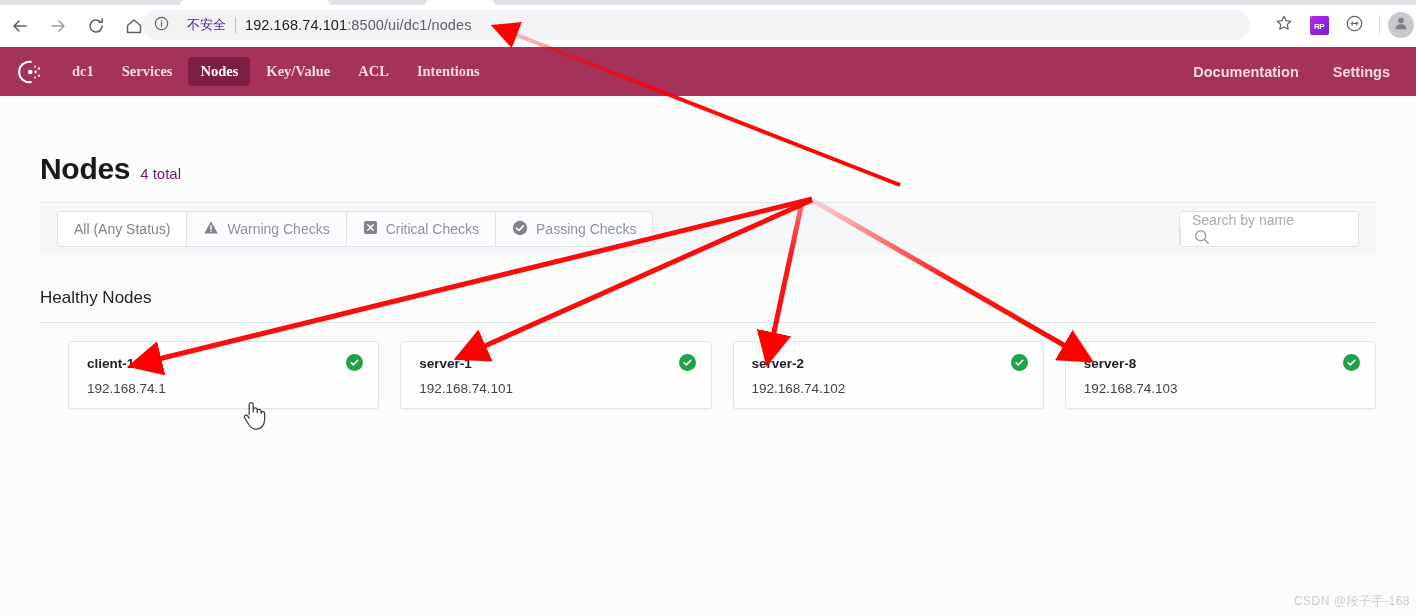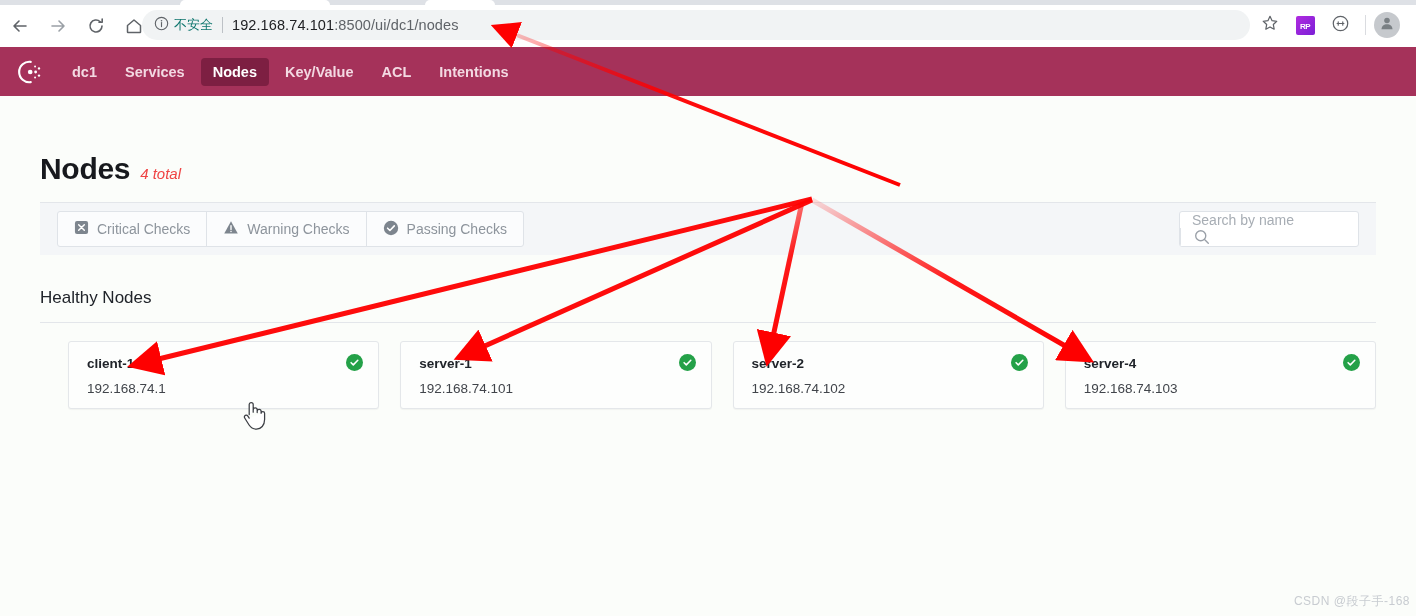--- a/index.html
+++ b/index.html
@@ -38,32 +38,32 @@
     border-radius: 50%; color: #5f6368;
   }
   .nav-btn svg { display: block; }
   .omnibox {
     position: absolute; left: 142px; top: 10px;
     width: 1108px; height: 30px;
     background: #f1f3f4; border-radius: 16px;
     display: flex; align-items: center; padding: 0 10px 0 12px;
   }
   .security-chip {
-    display: flex; align-items: center; gap: 5px;
-    color: #0f766e; font-size: 13px; white-space: nowrap;
+    display: flex; align-items: center; gap: 18px;
+    color: #4c1d95; font-size: 13px; white-space: nowrap;
   }
   .security-chip .info-i { display: block; }
   .omni-sep {
     width: 1px; height: 16px; background: #bdc1c6; margin: 0 9px 0 9px;
   }
   .url-text { font-size: 14.5px; color: #202124; letter-spacing: 0.1px; white-space: nowrap; }
   .url-text .url-rest { color: #5f6368; }
   .omni-right {
     position: absolute; right: 0; top: 10px; height: 30px;
-    display: flex; align-items: center; gap: 0px; padding-right: 16px;
+    display: flex; align-items: center; gap: 0px; padding-right: 2px;
   }
   .omni-icon {
     width: 30px; height: 30px; margin-left: 5px;
     display: flex; align-items: center; justify-content: center;
     color: #5f6368;
   }
   .ext-rp {
     width: 19px; height: 19px;
     background: linear-gradient(135deg,#b02be0 0%,#7b1fd6 100%);
     border-radius: 2px;
@@ -80,40 +80,40 @@
   
   .consul-nav {
     position: absolute; left: 0; top: 47px; width: 1416px; height: 49px;
     background: #a5325a;
     display: flex; align-items: center;
   }
   .consul-logo {
     margin-left: 14px; width: 32px; height: 32px;
     display: flex; align-items: center; justify-content: center;
   }
-  .nav-left { display: flex; align-items: flex-start; margin-left: 14px; gap: 4px; }
+  .nav-left { display: flex; align-items: flex-start; margin-left: 14px; gap: 4px; font-family: Liberation Serif, serif; }
   .nav-item {
     font-size: 14.5px; font-weight: bold; color: #f3d9e2;
     padding: 6px 12px; border-radius: 4px; white-space: nowrap;
   }
   .nav-item.active { background: #7d1f42; color: #ffffff; }
   .nav-right {
     position: absolute; right: 14px; display: flex; align-items: center; gap: 10px;
   }
 
   
   .page { position: absolute; left: 0; top: 96px; width: 1416px; height: 520px; background: #fbfdfa; }
   .content { position: absolute; left: 40px; top: 0; width: 1336px; }
 
   .page-title-row {
     display: flex; align-items: baseline; gap: 10px;
     padding-top: 56px;
   }
   .page-title { font-size: 30px; font-weight: bold; color: #17191d; letter-spacing: -0.3px; }
-  .page-total { font-size: 15px; color: #ef4444; font-style: italic; }
+  .page-total { font-size: 15px; color: #701a75; }
 
   .filter-bar {
     margin-top: 16px; height: 53px; background: #f4f6f8;
     border-top: 1px solid #e3e6ea;
     display: flex; align-items: center; position: relative;
   }
   .filter-group {
     display: flex; align-items: stretch; margin-left: 17px;
     border: 1px solid #dfe3e8; border-radius: 3px; overflow: hidden;
     background: #fbfcfd; height: 36px;
@@ -285,53 +285,60 @@
 
     <div class="nav-left">
       <div class="nav-item"><span>dc1</span></div>
       <div class="nav-item"><span>Services</span></div>
       <div class="nav-item active"><span>Nodes</span></div>
       <div class="nav-item"><span>Key/Value</span></div>
       <div class="nav-item"><span>ACL</span></div>
       <div class="nav-item"><span>Intentions</span></div>
     </div>
 
+    <div class="nav-right">
+      <div class="nav-item"><span>Documentation</span></div>
+      <div class="nav-item"><span>Settings</span></div>
+    </div>
   </div>
 
   <div class="page">
     <div class="content">
 
       <div class="page-title-row">
         <div class="page-title">Nodes</div>
         <div class="page-total">4 total</div>
       </div>
 
       <div class="filter-bar">
         <div class="filter-group">
-          <div class="filter-opt">
-            <span>
-              <svg width="15" height="15" viewBox="0 0 16 16">
-                  <rect x="1" y="1" width="14" height="14" rx="2.2" fill="#7d858e"></rect>
-                  <path d="M5 5l6 6M11 5l-6 6" stroke="#ffffff" stroke-width="1.6" stroke-linecap="round"></path>
-                </svg>
-            </span>
-            <span>Critical Checks</span>
+          <div class="filter-opt selected">
+            <span>All (Any Status)</span>
           </div>
           <div class="filter-opt">
             <span>
               <svg width="16" height="15" viewBox="0 0 17 16">
                   <path d="M8.5 1.3l7.2 13.2H1.3z" fill="#7d858e"></path>
                   <path d="M8.5 6v4.1" stroke="#ffffff" stroke-width="1.45" stroke-linecap="round"></path>
                   <circle cx="8.5" cy="12.2" r="0.8" fill="#ffffff"></circle>
                 </svg>
             </span>
             <span>Warning Checks</span>
           </div>
           <div class="filter-opt">
             <span>
+              <svg width="15" height="15" viewBox="0 0 16 16">
+                  <rect x="1" y="1" width="14" height="14" rx="2.2" fill="#7d858e"></rect>
+                  <path d="M5 5l6 6M11 5l-6 6" stroke="#ffffff" stroke-width="1.6" stroke-linecap="round"></path>
+                </svg>
+            </span>
+            <span>Critical Checks</span>
+          </div>
+          <div class="filter-opt">
+            <span>
               <svg width="16" height="16" viewBox="0 0 16 16">
                   <circle cx="8" cy="8" r="7.2" fill="#7d858e"></circle>
                   <path d="M4.6 8.2l2.3 2.3 4.4-4.6" fill="none" stroke="#ffffff" stroke-width="1.6" stroke-linecap="round" stroke-linejoin="round"></path>
                 </svg>
             </span>
             <span>Passing Checks</span>
           </div>
         </div>
 
         <div class="search-wrap">
@@ -376,21 +383,21 @@
           <div class="node-name">server-2</div>
           <div class="node-ip">192.168.74.102</div>
           <div class="node-status">
             <svg width="11" height="11" viewBox="0 0 12 12">
                 <path d="M2.3 6.2l2.4 2.4 4.9-5" fill="none" stroke="#ffffff" stroke-width="1.7" stroke-linecap="round" stroke-linejoin="round"></path>
               </svg>
           </div>
         </div>
 
         <div class="node-card">
-          <div class="node-name">server-4</div>
+          <div class="node-name">server-8</div>
           <div class="node-ip">192.168.74.103</div>
           <div class="node-status">
             <svg width="11" height="11" viewBox="0 0 12 12">
                 <path d="M2.3 6.2l2.4 2.4 4.9-5" fill="none" stroke="#ffffff" stroke-width="1.7" stroke-linecap="round" stroke-linejoin="round"></path>
               </svg>
           </div>
         </div>
 
       </div>
     </div>

